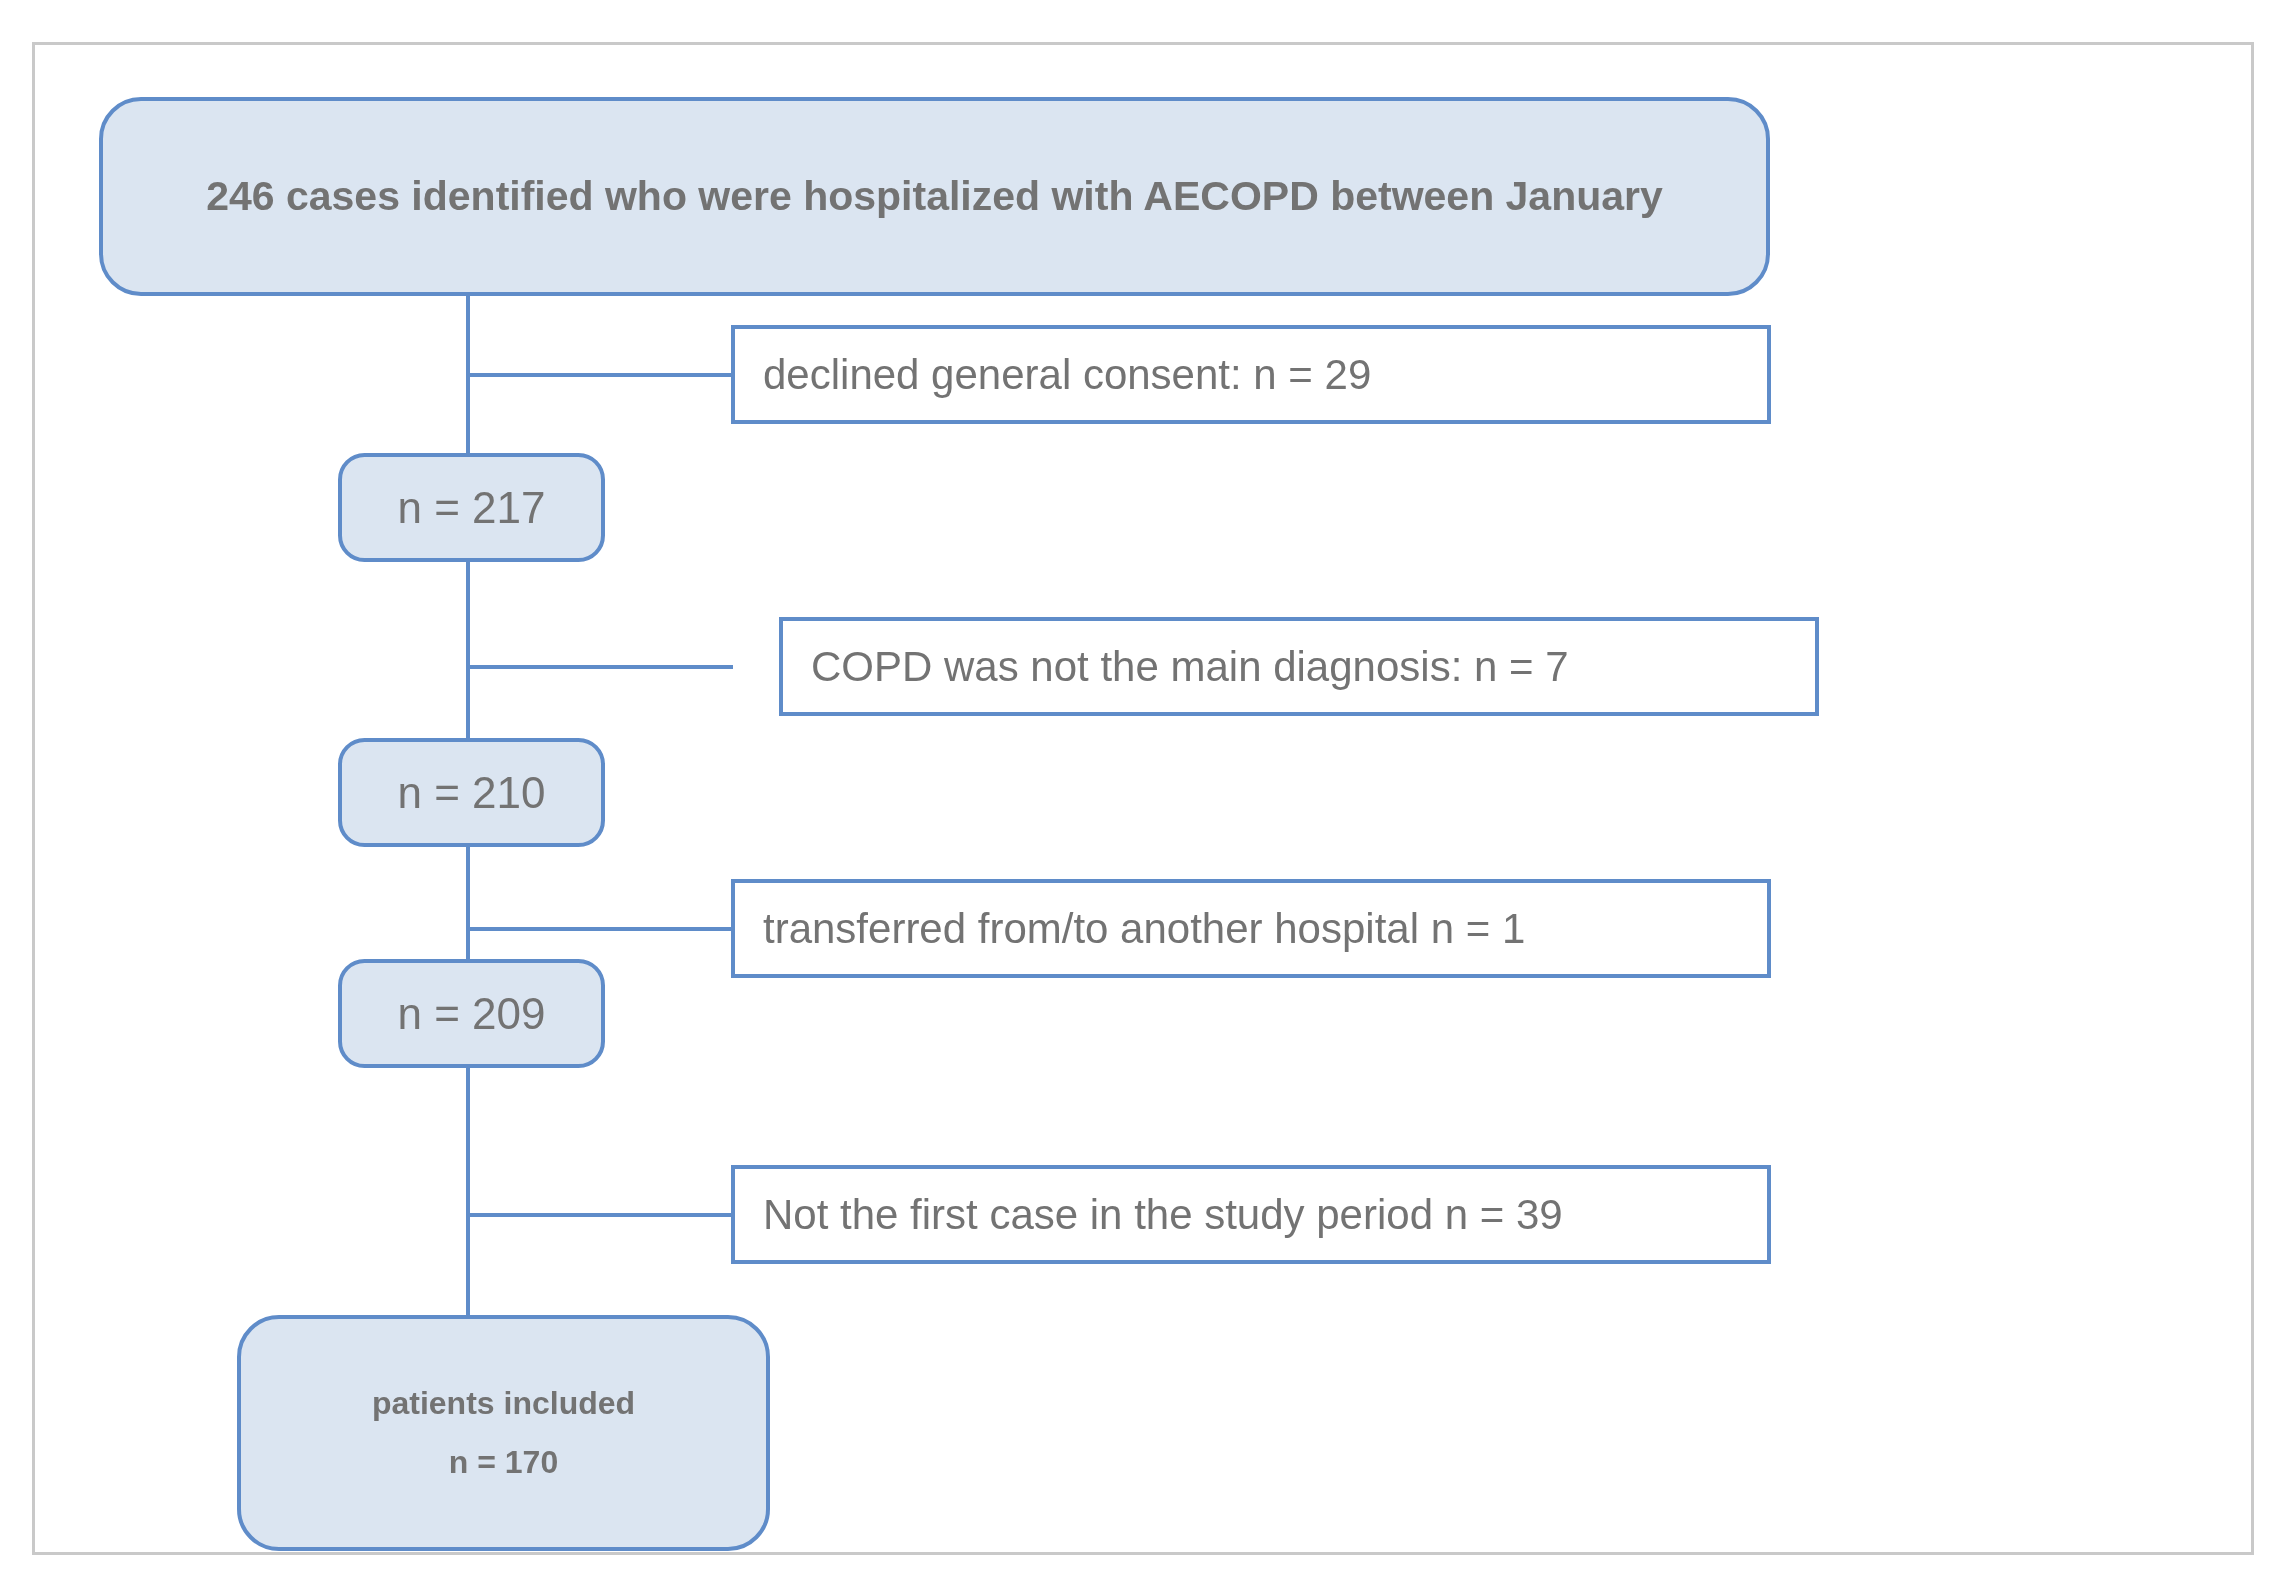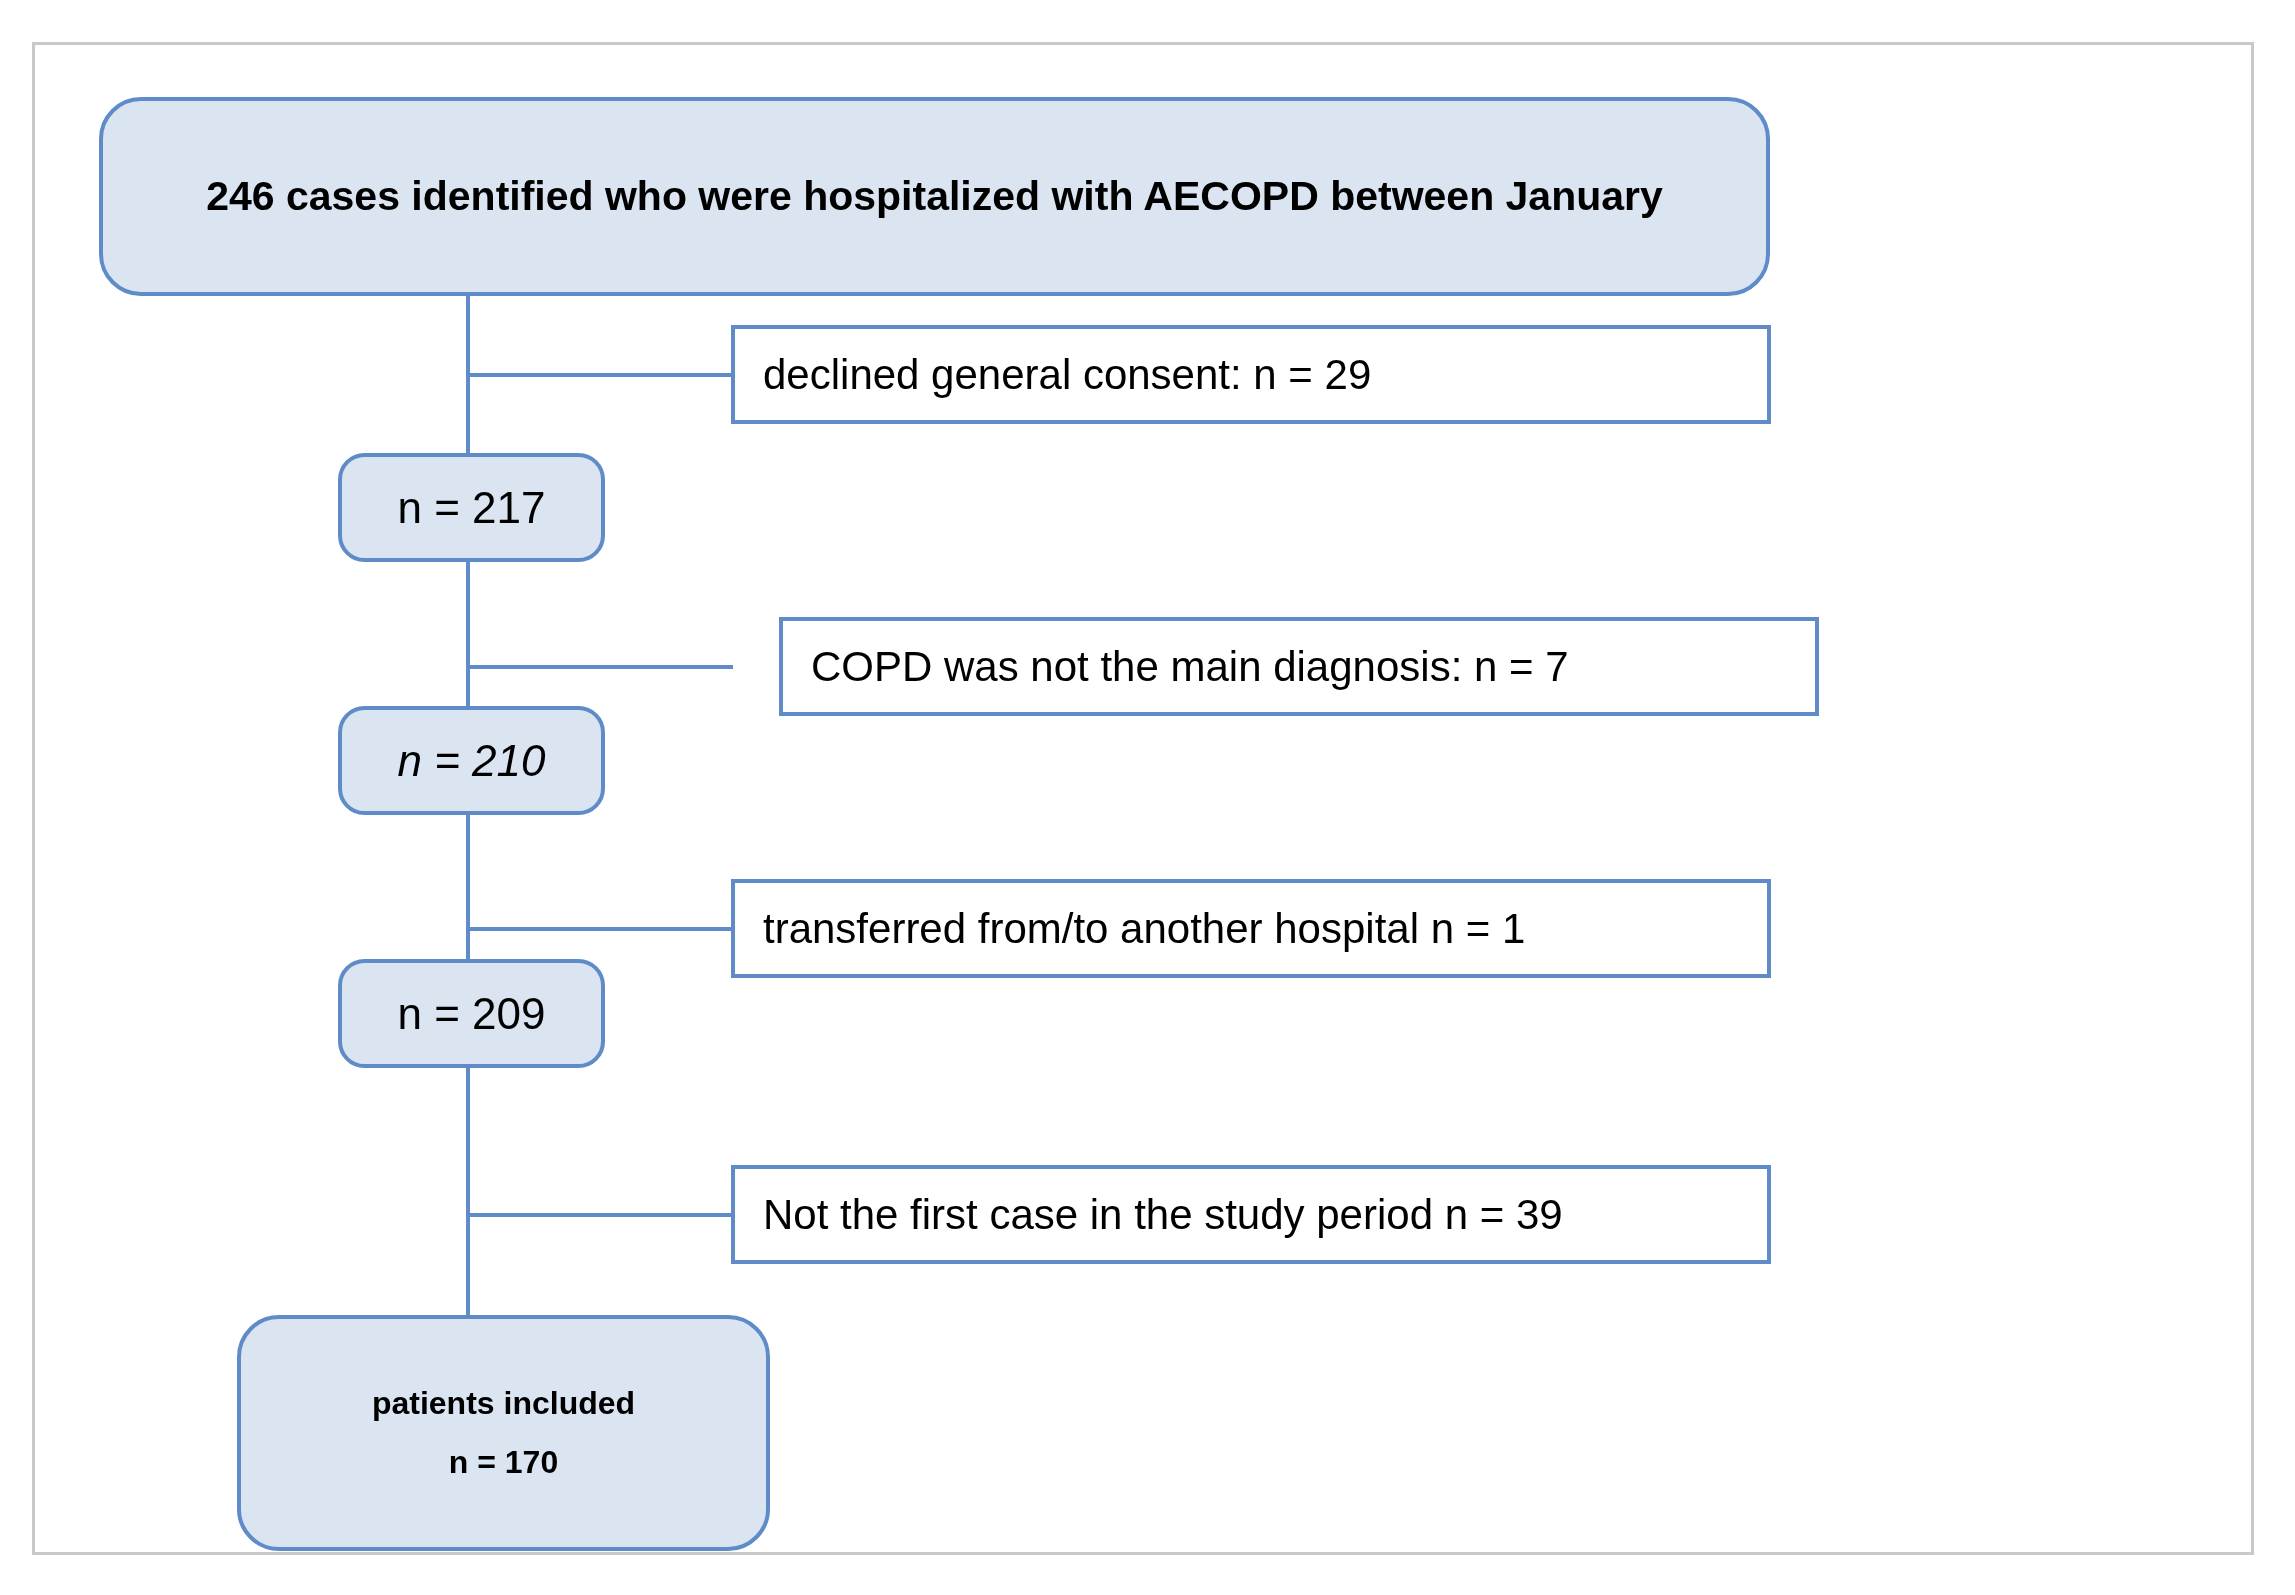--- a/index.html
+++ b/index.html
@@ -6,21 +6,21 @@
     margin: 0;
     padding: 0;
     background: #ffffff;
   }
   .canvas {
     position: relative;
     width: 2295px;
     height: 1596px;
     background: #ffffff;
     font-family: "Liberation Sans", "DejaVu Sans", sans-serif;
-    color: #000000;
+    color: #737373;
     overflow: hidden;
   }
   .frame {
     position: absolute;
     left: 32px;
     top: 42px;
     width: 2222px;
     height: 1513px;
     border: 3.5px solid #c9c9c9;
     background: #ffffff;
@@ -87,21 +87,21 @@
   .e4 { top: 1165px; }
   .nsmall {
     left: 338px;
     width: 267px;
     height: 109px;
     border-radius: 26.5px;
     font-size: 44px;
     font-weight: normal;
   }
   .n1 { top: 453px; }
-  .n2 { top: 706px; font-style: italic; }
+  .n2 { top: 738px; }
   .n3 { top: 959px; }
   .final {
     left: 237px;
     top: 1315px;
     width: 533px;
     height: 236px;
     border-radius: 42px;
     font-size: 32px;
     font-weight: bold;
   }

